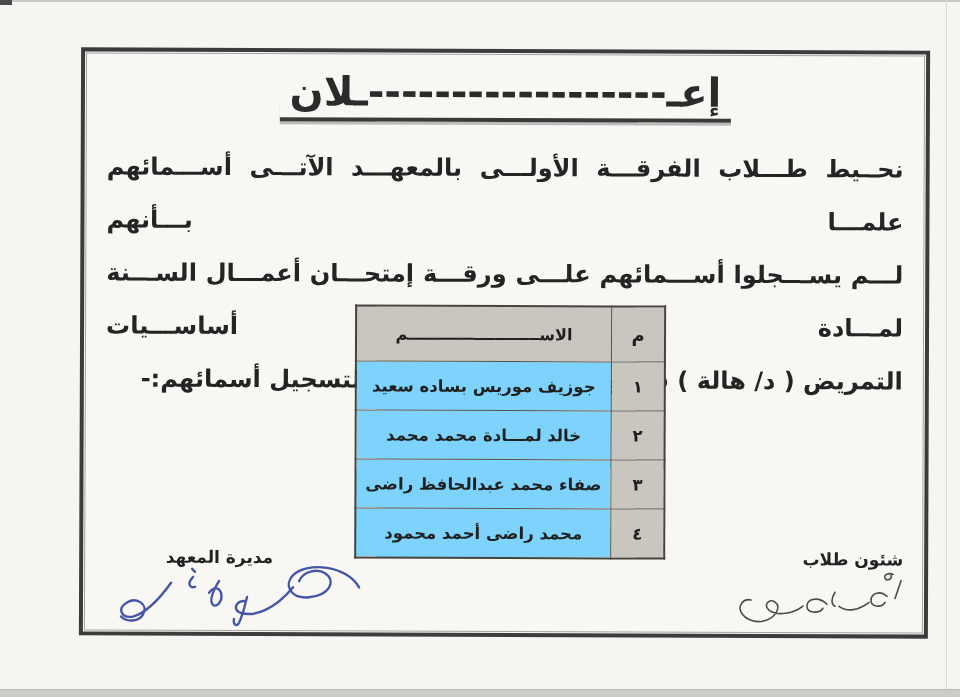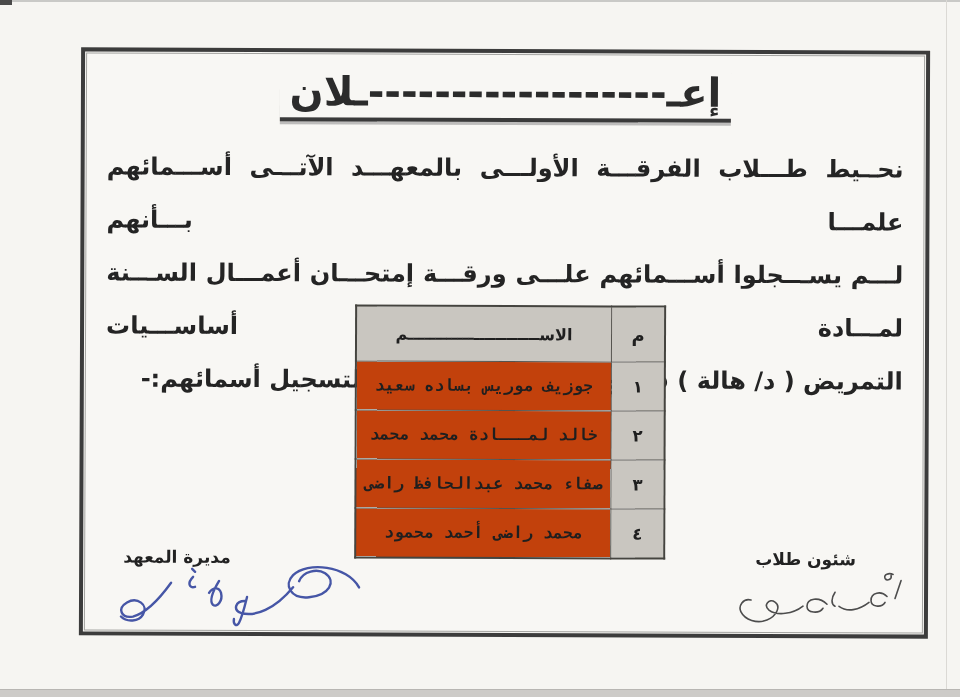--- a/index.html
+++ b/index.html
@@ -45,25 +45,25 @@
   table.names th,table.names td{
     border:1.5px solid #55534e;
     font-weight:bold;color:#1f1f1f;
     overflow:hidden;white-space:nowrap;margin-left:11px;
   }
   .col-num{width:50px;background:#c9c6c0;text-align:center;}
   .col-name{width:252px;text-align:center;}
   th.col-name{background:#c9c6c0;font-size:16px;height:52px;}
   th.col-num{font-size:18px;height:52px;}
   td{height:46px;font-size:16.5px;}
-  td.col-name{background:#c2410c;font-family:Liberation Mono, monospace;}
+  td.col-name{background:#7dd3fc;}
 
-  .sig-label{position:absolute;font-size:17px;font-weight:bold;color:#222;text-align:left;direction:rtl;}
+  .sig-label{position:absolute;font-size:17px;font-weight:bold;color:#222;text-align:right;direction:rtl;}
   .label-director{top:495px;left:40px;width:150px;}
-  .label-affairs{top:495px;left:672px;width:120px;}
+  .label-affairs{top:495px;left:700px;width:120px;}
   .sig-svg{position:absolute;}
   .sig-director{top:505px;left:14px;}
   .sig-affairs{top:512px;left:648px;}
 </style>
 </head>
 <body>
 
 <div class="scan-top-edge"></div>
 <div class="scan-corner-speck"></div>
 <div class="paper-edge-line"></div>

